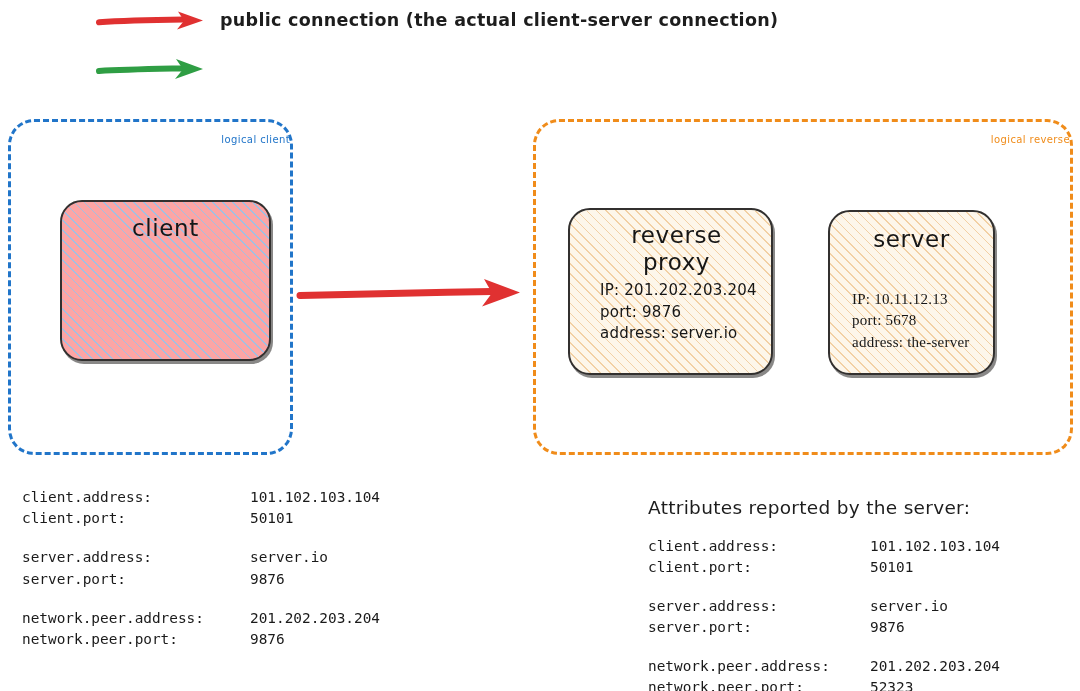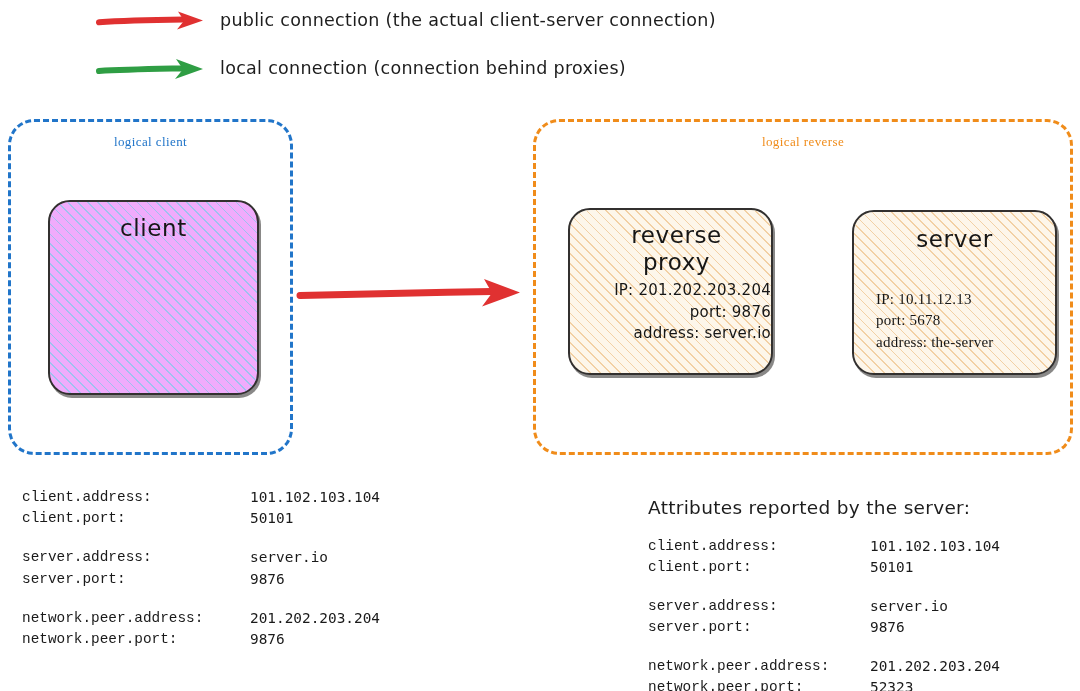--- a/index.html
+++ b/index.html
@@ -20,21 +20,21 @@
   .abs { position: absolute; }
 
   
   .hand {
     font-family: "DejaVu Sans", sans-serif;
     color: #1f1f1f;
     letter-spacing: .4px;
   }
 
   
-  #legend-row-public { left: 96px; top: 8px; }
+  #legend-row-public { left: 96px; top: 8px; font-weight: bold; }
   #legend-row-local  { left: 96px; top: 56px; }
   .legend-row {
     position: absolute;
     display: flex;
     align-items: center;
     gap: 14px;
   }
   .legend-arrow { display: block; }
   .legend-label {
     font-size: 17.5px;
@@ -58,25 +58,24 @@
   }
   #group-server {
     left: 533px; top: 119px;
     width: 540px; height: 336px;
     border: 3px dashed #f08c1a;
   }
   .group-label {
     position: absolute;
     top: 12px;
     left: 0; right: 0;
-    text-align: center;
-    font-size: 13px;
+    text-align: right;
+    font-size: 10px;
     letter-spacing: .4px;
     white-space: nowrap;
-    font-family: Liberation Serif, serif;
   }
   #group-client .group-label { color: #2175c9; }
   #group-server .group-label { color: #f08c1a; }
 
   
   .node {
     position: absolute;
     border-radius: 22px;
     box-sizing: border-box;
     border: 2px solid #32302f;
@@ -105,23 +104,23 @@
   .node-body {
     font-size: 15px;
     line-height: 1.42;
     letter-spacing: .25px;
     color: #161616;
     white-space: pre-line;
   }
 
   
   #node-client {
-    left: 48px; top: 200px;
-    width: 211px; height: 195px;
-    background: #f0abfc;
+    left: 60px; top: 200px;
+    width: 211px; height: 161px;
+    background: #fca5a5;
   }
   #node-client .node-hatch {
     background:
       repeating-linear-gradient(45deg,
         rgba(145,197,237,.85) 0 1.1px,
         rgba(0,0,0,0) 1.1px 7px);
   }
   #node-client .node-inner { padding: 13px 0 0 0; }
   #node-client .node-body { margin: auto 0 38px 36px; }
 
@@ -131,26 +130,26 @@
     width: 205px; height: 167px;
     background: #fdf6ea;
   }
   #node-reverse-proxy .node-hatch {
     background:
       repeating-linear-gradient(45deg,
         rgba(235,183,118,.60) 0 1.1px,
         rgba(0,0,0,0) 1.1px 7px);
   }
   #node-reverse-proxy .node-inner { padding: 12px 0 0 12px; }
-  #node-reverse-proxy .node-body { margin: 4px 0 0 18px; text-align: right; }
+  #node-reverse-proxy .node-body { margin: 4px 0 0 18px; }
 
   
   #node-server {
-    left: 852px; top: 210px;
-    width: 205px; height: 165px;
+    left: 828px; top: 210px;
+    width: 167px; height: 165px;
     background: #fdf6ea;
   }
   #node-server .node-hatch {
     background:
       repeating-linear-gradient(45deg,
         rgba(235,183,118,.60) 0 1.1px,
         rgba(0,0,0,0) 1.1px 7px);
   }
   #node-server .node-inner { padding: 14px 0 0 0; }
   #node-server .node-body { margin: auto 0 20px 22px; font-family: Liberation Serif, serif; }
@@ -176,42 +175,41 @@
     font-family: "DejaVu Sans Mono", monospace;
     font-size: 14.4px;
     color: #1a1a1a;
   }
   .attr-table td {
     padding: 0;
     line-height: 1.47;
     white-space: pre;
     vertical-align: top;
   }
-  .attr-key { padding-right: 18px !important; font-family: Liberation Mono, monospace; }
+  .attr-key { padding-right: 18px !important; }
   #attrs-client .attr-key { min-width: 210px; }
   #attrs-server .attr-key { min-width: 204px; }
   .attr-table tr.spacer td { height: 18px; line-height: 18px; font-size: 0; }
 </style>
 </head>
 <body>
 
 <div class="legend-row" id="legend-row-public">
   <svg class="legend-arrow" width="110" height="26" viewBox="0 0 110 26">
     <path d="M3 14.2 C28 12.6, 60 12.0, 88 11.6" stroke="#e03131" stroke-width="6" stroke-linecap="round" fill="none"></path>
     <path d="M82 3.4 L107 12.6 L81 21.5 L88 12.8 Z" fill="#e03131"></path>
   </svg>
   <span class="legend-label hand">public connection (the actual client-server connection)</span>
 </div>
 
 <div class="legend-row" id="legend-row-local">
   <svg class="legend-arrow" width="110" height="26" viewBox="0 0 110 26">
     <path d="M3 15.0 C28 13.6, 60 13.0, 86 12.4" stroke="#2f9e44" stroke-width="6" stroke-linecap="round" fill="none"></path>
     <path d="M80 3.0 L107 13.0 L79 23.0 L87 13.2 Z" fill="#2f9e44"></path>
   </svg>
-  <span class="legend-label hand">local connection (connection behind proxies)</span>
 </div>
 
 <div class="group" id="group-client">
   <div class="group-label hand">logical client</div>
 </div>
 
 <div class="node" id="node-client">
   <div class="node-hatch"></div>
   <div class="node-inner">
     <div class="node-title hand">client</div>

